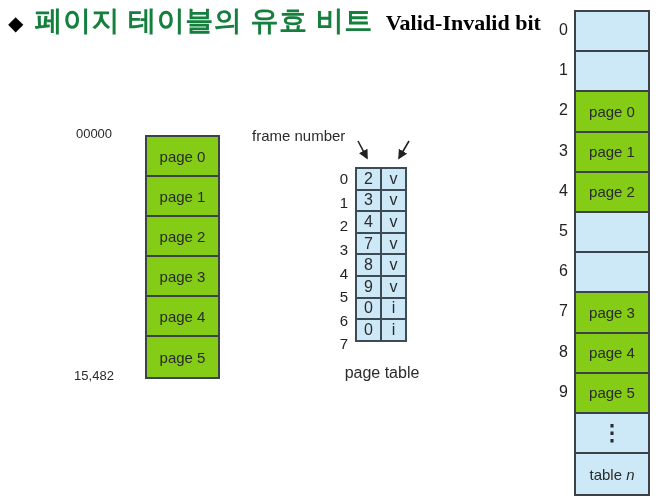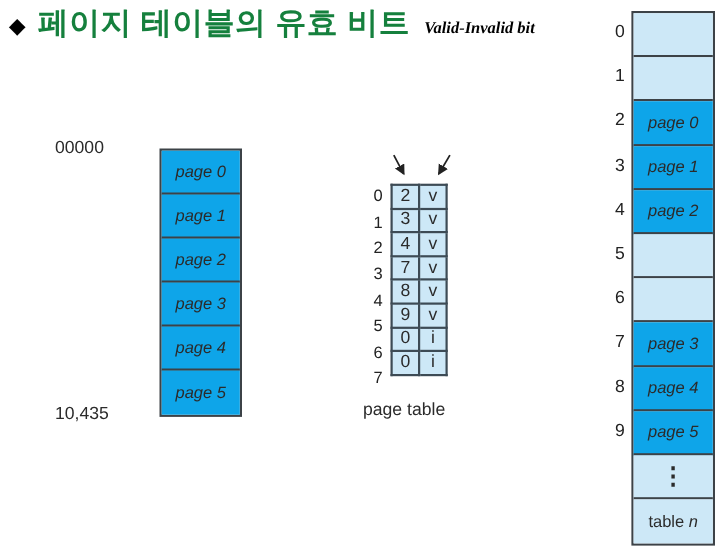--- a/index.html
+++ b/index.html
@@ -5,48 +5,48 @@
   html,body { margin:0; padding:0; background:#ffffff; }
   .page {
     position:relative; width:658px; height:504px; background:#ffffff;
     font-family:"Liberation Sans", sans-serif; color:#222222; overflow:hidden;
   }
 
   
   .title { position:absolute; left:8px; top:2px; display:flex; align-items:baseline; gap:11px; white-space:nowrap; }
   .title .bullet { font-size:20px; color:#000; }
   .title .korean { font-size:28px; font-weight:800; color:#15803d; letter-spacing:0.5px; }
-  .title .english { font-family:"Liberation Serif", serif; font-size:15px; font-weight:bold; color:#000; margin-left:2px;font-style:italic; }
+  .title .english { font-family:"Liberation Serif", serif; font-size:22px; font-weight:bold; color:#000; margin-left:2px; }
 
   
   .memcol { position:absolute; border:2px solid #3c4247; box-sizing:content-box; }
   .memcol .cell {
     box-sizing:border-box; display:flex; align-items:center; justify-content:center;
     border-bottom:2px solid #3c4247; font-size:15px; color:#2b2b2b;
   }
   .memcol .cell:last-child { border-bottom:none; }
-  .gray { background:#0ea5e9;font-style:italic; }
+  .gray { background:#84cc16; }
   .blue { background:#cde8f7; }
 
   
   .lcol { left:145px; top:135px; width:71px; }
   .lcol .cell { height:40px; }
-  .addr { position:absolute; left:50px; width:88px; text-align:left; font-size:16px; color:#2b2b2b; }
+  .addr { position:absolute; left:50px; width:88px; text-align:center; font-size:13px; color:#2b2b2b; }
 
   
   .pt-label { position:absolute; font-size:15px; color:#2b2b2b; white-space:nowrap; }
   .arrows { position:absolute; left:350px; top:138px; }
   .pt-idx { position:absolute; left:318px; top:167px; width:30px; }
   .pt-idx div { height:23.6px; display:flex; align-items:center; justify-content:flex-end; font-size:15px; }
   table.pt { position:absolute; left:355px; top:167px; border-collapse:collapse; }
   table.pt td {
     width:23px; height:19.6px; border:2px solid #3d4b55; background:#cde8f7;
     text-align:center; font-size:16px; color:#2b2b2b; padding:0;
   }
-  .pt-caption { position:absolute; left:330px; top:364px; width:104px; font-size:16px; color:#2b2b2b; }
+  .pt-caption { position:absolute; left:330px; top:364px; width:104px; text-align:center; font-size:16px; color:#2b2b2b; }
 
   
   .pm-idx { position:absolute; left:538px; top:10px; width:30px; }
   .pm-idx div { height:40.2px; display:flex; align-items:center; justify-content:flex-end; font-size:16px; }
   .pcol { left:574px; top:10px; width:72px; }
   .pcol .cell { height:40.2px; }
   .pcol .dots { font-size:22px; font-weight:bold; line-height:0.8; letter-spacing:0; }
   .pcol .ital { font-style:italic; }
   .pcol .pn-prefix { white-space:pre; }
 </style>
@@ -63,22 +63,23 @@
 
   <div class="addr" style="top:126px;">00000</div>
   <div class="memcol lcol">
     <div class="cell gray">page 0</div>
     <div class="cell gray">page 1</div>
     <div class="cell gray">page 2</div>
     <div class="cell gray">page 3</div>
     <div class="cell gray">page 4</div>
     <div class="cell gray">page 5</div>
   </div>
-  <div class="addr" style="top:368px;">10,435</div>
+  <div class="addr" style="top:368px;">15,482</div>
 
+  <div class="pt-label" style="left:252px; top:127px;">frame number</div>
 
   <svg class="arrows" width="72" height="30" viewBox="0 0 72 30">
     <defs>
       <marker id="ah" markerWidth="8" markerHeight="8" refX="5" refY="3" orient="auto">
         <path d="M0,0 L6,3 L0,6 z" fill="#222"></path>
       </marker>
     </defs>
     <line x1="8" y1="3" x2="17" y2="20" stroke="#222" stroke-width="1.6" marker-end="url(#ah)"></line>
     <line x1="59" y1="3" x2="49" y2="20" stroke="#222" stroke-width="1.6" marker-end="url(#ah)"></line>
   </svg>

